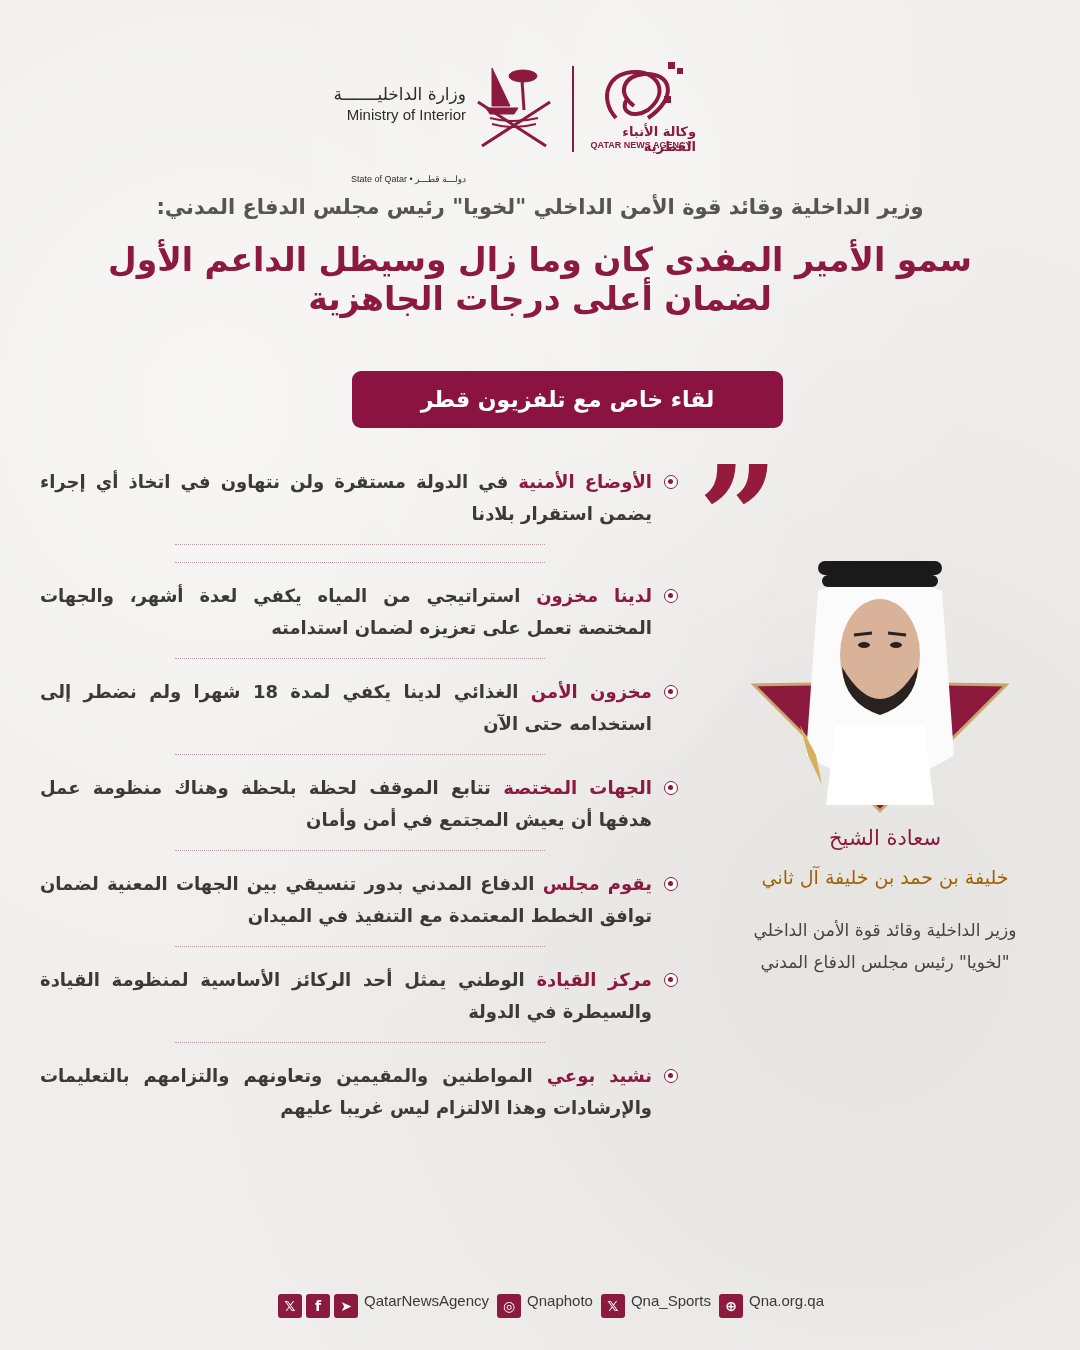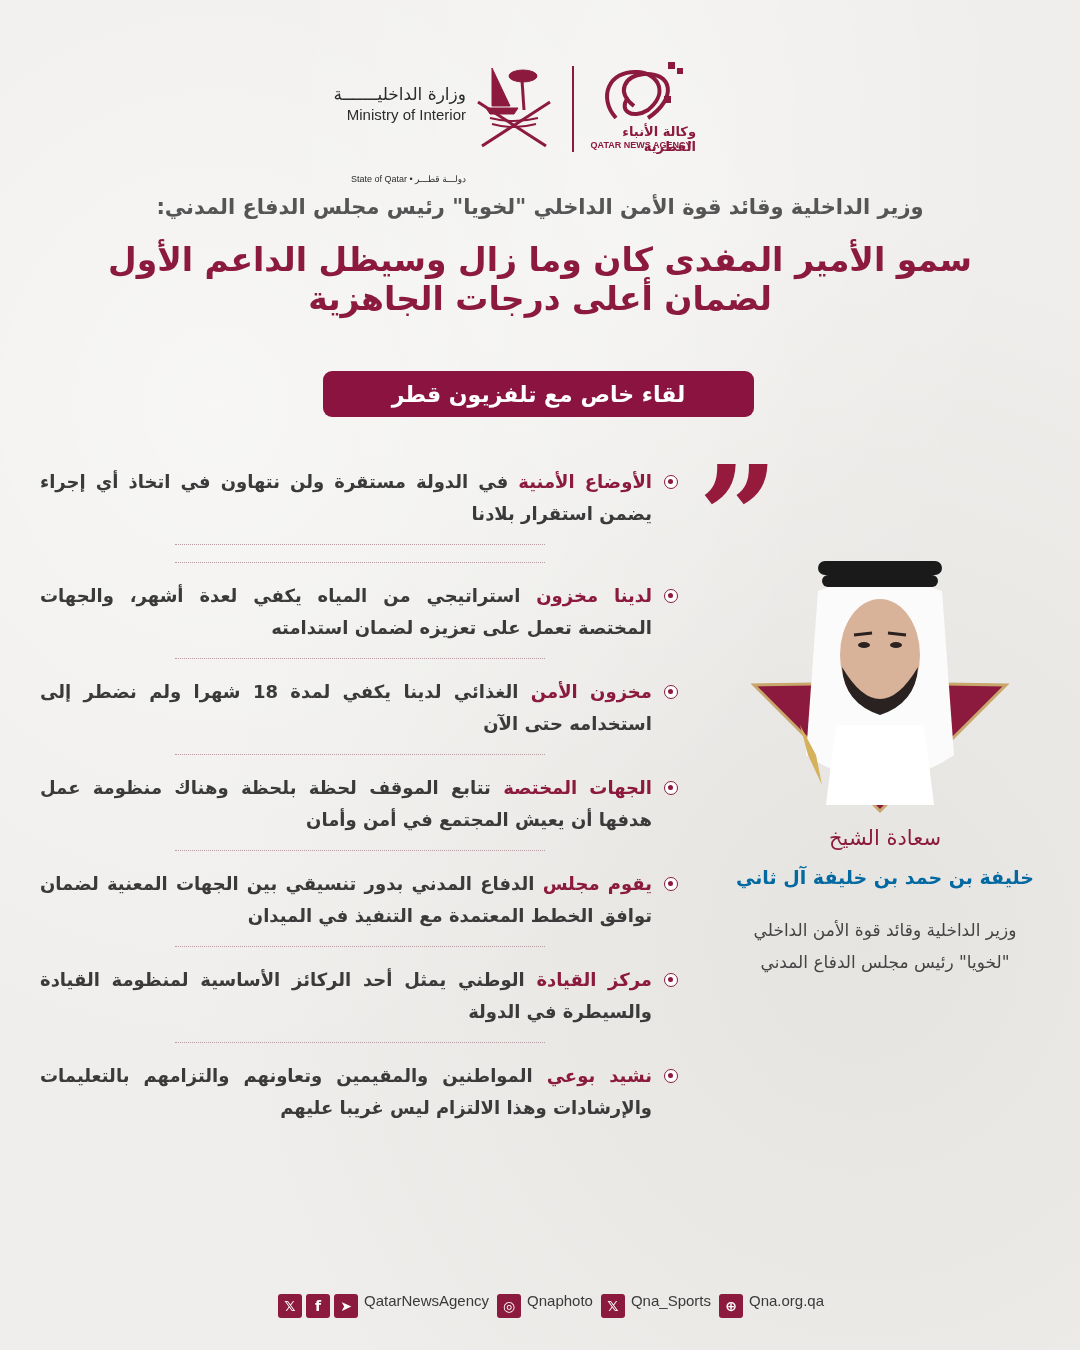--- a/index.html
+++ b/index.html
@@ -23,37 +23,37 @@
   .moi-state { direction: ltr; font-size: 9px; color: #2c2c2c; font-family: "Liberation Sans", sans-serif; margin-top: 48px; }
   .emblem { left: 470px; top: 62px; width: 88px; height: 88px; }
   .divider-v { left: 572px; top: 66px; width: 1.5px; height: 86px; background: #8b1a3e; }
   .qna-logo { left: 588px; top: 58px; width: 120px; height: 70px; }
   .qna-ar { left: 586px; top: 124px; width: 110px; font-size: 13px; color: #8b1a3e; font-weight: bold; direction: rtl; }
   .qna-en { left: 586px; top: 140px; width: 110px; text-align: center; font-size: 9px; color: #8b1a3e; font-weight: bold; font-family: "Liberation Sans", sans-serif; }
 
   
   .subhead { left: 0; right: 0; top: 195px; text-align: center; direction: rtl; font-size: 21px; font-weight: bold; color: #555; }
   .headline { left: 60px; right: 60px; top: 240px; text-align: center; direction: rtl; font-size: 33px; line-height: 39px; font-weight: bold; color: #8b1a3e; }
-  .banner { left: 323px; top: 371px; width: 431px; height: 46px; background: #8b1340; border-radius: 9px; display: flex; align-items: center; justify-content: center; direction: rtl; color: #fff; font-size: 22px; font-weight: bold; }
+  .banner { left: 352px; top: 371px; width: 431px; height: 57px; background: #8b1340; border-radius: 9px; display: flex; align-items: center; justify-content: center; direction: rtl; color: #fff; font-size: 22px; font-weight: bold; }
 
   
   .quote-mark { left: 698px; top: 448px; width: 70px; height: 70px; color: #951a3c; font-size: 140px; line-height: 140px; font-family: "DejaVu Serif", serif; font-weight: bold; }
 
   
   .bullets { left: 40px; top: 466px; width: 640px; direction: rtl; }
   .bullet { position: relative; padding-right: 28px; font-size: 18px; line-height: 32px; color: #3a3a3a; font-weight: bold; text-align: justify; }
   .bullet .hl { color: #8b1a3e; }
   .bullet .dot { position: absolute; right: 2px; top: 9px; width: 14px; height: 14px; border-radius: 50%; border: 1.5px solid #8b1a3e; background: #fff; }
   .bullet .dot::after { content: ""; position: absolute; left: 3px; top: 3px; width: 5px; height: 5px; border-radius: 50%; background: #8b1a3e; }
   .sep { margin: 14px auto 17px; width: 370px; height: 0; border-top: 1.5px dotted #b89aa4; }
 
   
   .portrait { left: 748px; top: 555px; width: 264px; height: 264px; }
   .name-title { left: 720px; top: 826px; width: 330px; text-align: center; direction: rtl; font-size: 21px; color: #8b1a3e; }
-  .name { left: 720px; top: 866px; width: 330px; text-align: center; direction: rtl; font-size: 19px; font-weight: bold; color: #0369a1; }
+  .name { left: 720px; top: 866px; width: 330px; text-align: center; direction: rtl; font-size: 19px; font-weight: normal; color: #a16207; }
   .role { left: 720px; top: 914px; width: 330px; text-align: center; direction: rtl; font-size: 17px; line-height: 32px; color: #444; }
 
   
   .footer { left: 278px; top: 1292px; height: 28px; display: flex; align-items: center; gap: 4px; direction: ltr; }
   .sicon { width: 24px; height: 24px; background: #8b1a3e; border-radius: 3px; display: flex; align-items: center; justify-content: center; color: #fff; font-size: 14px; font-weight: bold; }
   .flabel { font-family: "Liberation Sans", sans-serif; font-size: 15px; color: #3a3a3a; margin: 0 4px 12px 2px; }
 </style>
 </head>
 <body>
 

